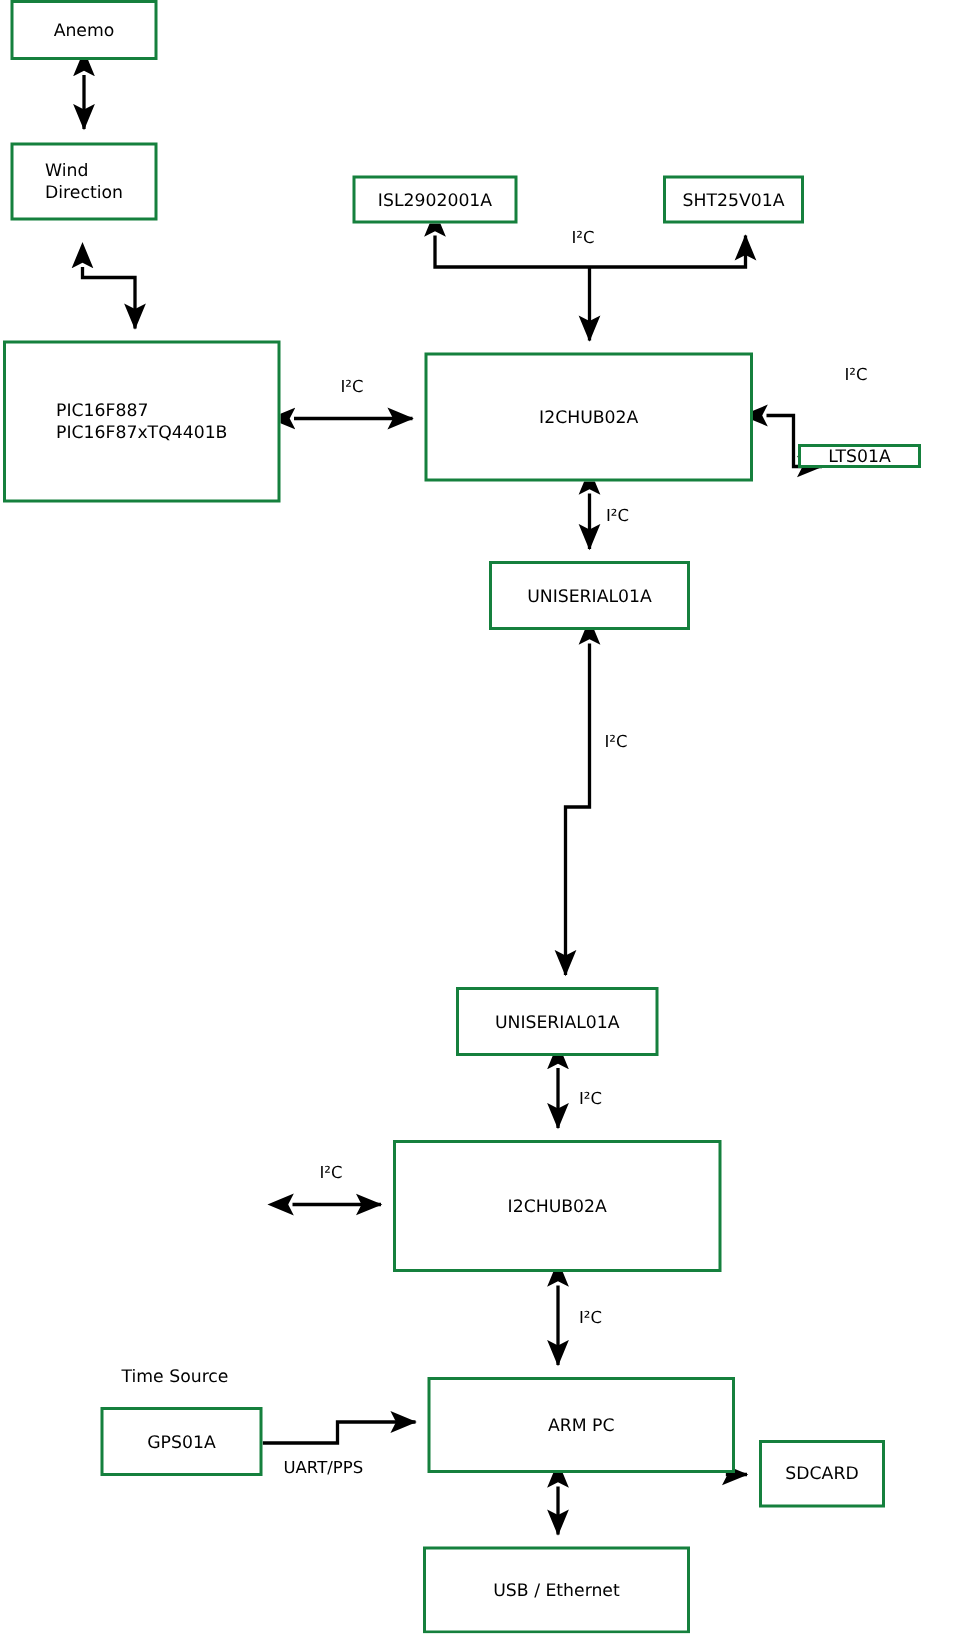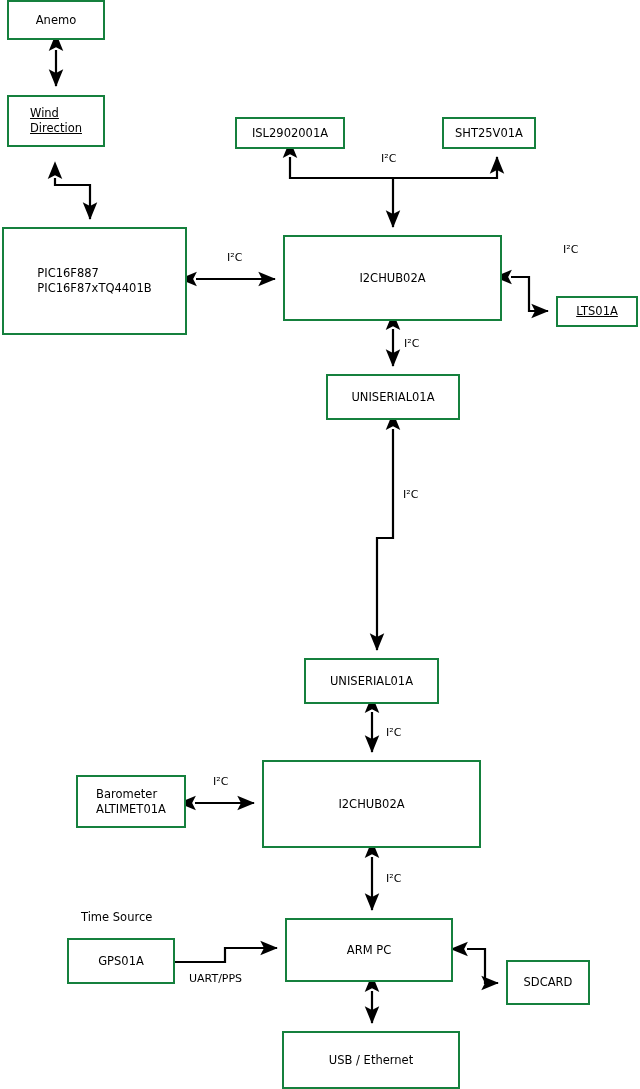--- a/index.html
+++ b/index.html
@@ -103,21 +103,21 @@
       <path d="M467,949 L485,949 L485,983 L498,983" marker-start="url(#ah-start)" marker-end="url(#ah)"></path>
 
       <line x1="372" y1="991" x2="372" y2="1023" marker-start="url(#ah-start)" marker-end="url(#ah)"></line>
     </g>
   </svg>
 
   <div class="node" style="left:7px; top:0px; width:98px; height:40px;">
     <span class="node-label">Anemo</span>
   </div>
 
-  <div class="node" style="left:7px; top:95px; width:98px; height:52px;text-decoration:underline;">
+  <div class="node" style="left:7px; top:95px; width:98px; height:52px;">
     <span class="node-label">Wind
 Direction</span>
   </div>
 
   <div class="node" style="left:2px; top:227px; width:185px; height:108px;">
     <span class="node-label">PIC16F887
 PIC16F87xTQ4401B</span>
   </div>
 
   <div class="node" style="left:235px; top:117px; width:110px; height:32px;">
@@ -125,46 +125,42 @@
   </div>
 
   <div class="node" style="left:442px; top:117px; width:94px; height:32px;">
     <span class="node-label">SHT25V01A</span>
   </div>
 
   <div class="node" style="left:283px; top:235px; width:219px; height:86px;">
     <span class="node-label">I2CHUB02A</span>
   </div>
 
-  <div class="node" style="left:556px; top:296px; width:82px; height:31px;text-decoration:underline;">
+  <div class="node" style="left:532px; top:296px; width:82px; height:16px;">
     <span class="node-label">LTS01A</span>
   </div>
 
   <div class="node" style="left:326px; top:374px; width:134px; height:46px;">
     <span class="node-label">UNISERIAL01A</span>
   </div>
 
   <div class="node" style="left:304px; top:658px; width:135px; height:46px;">
     <span class="node-label">UNISERIAL01A</span>
   </div>
 
   <div class="node" style="left:262px; top:760px; width:219px; height:88px;">
     <span class="node-label">I2CHUB02A</span>
   </div>
 
-  <div class="node" style="left:76px; top:775px; width:110px; height:53px;">
-    <span class="node-label">Barometer
-ALTIMET01A</span>
-  </div>
 
   <div class="node" style="left:67px; top:938px; width:108px; height:46px;">
     <span class="node-label">GPS01A</span>
   </div>
 
-  <div class="node" style="left:285px; top:918px; width:168px; height:64px;">
+  <div class="node" style="left:285px; top:918px; width:205px; height:64px;">
     <span class="node-label">ARM PC</span>
   </div>
 
   <div class="node" style="left:506px; top:960px; width:84px; height:45px;">
     <span class="node-label">SDCARD</span>
   </div>
 
   <div class="node" style="left:282px; top:1031px; width:178px; height:58px;">
     <span class="node-label">USB / Ethernet</span>
   </div>

